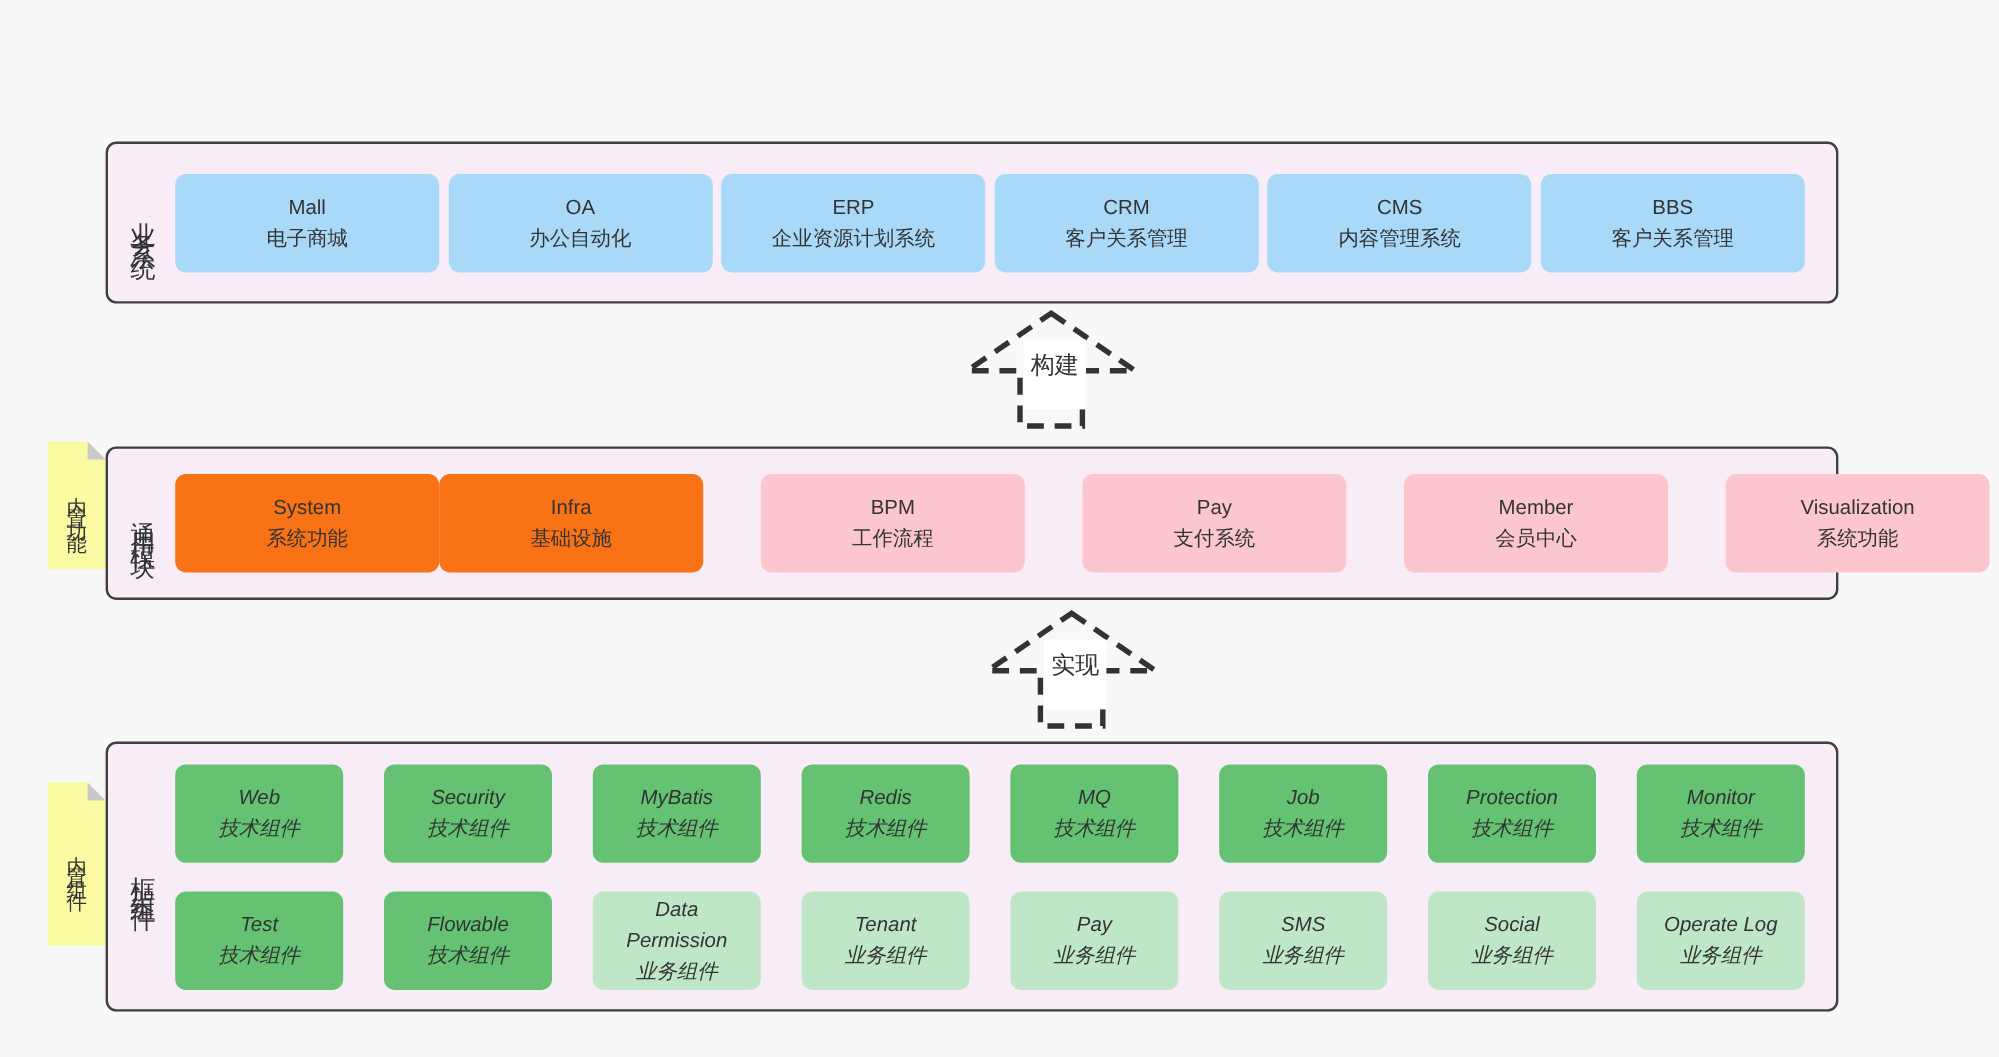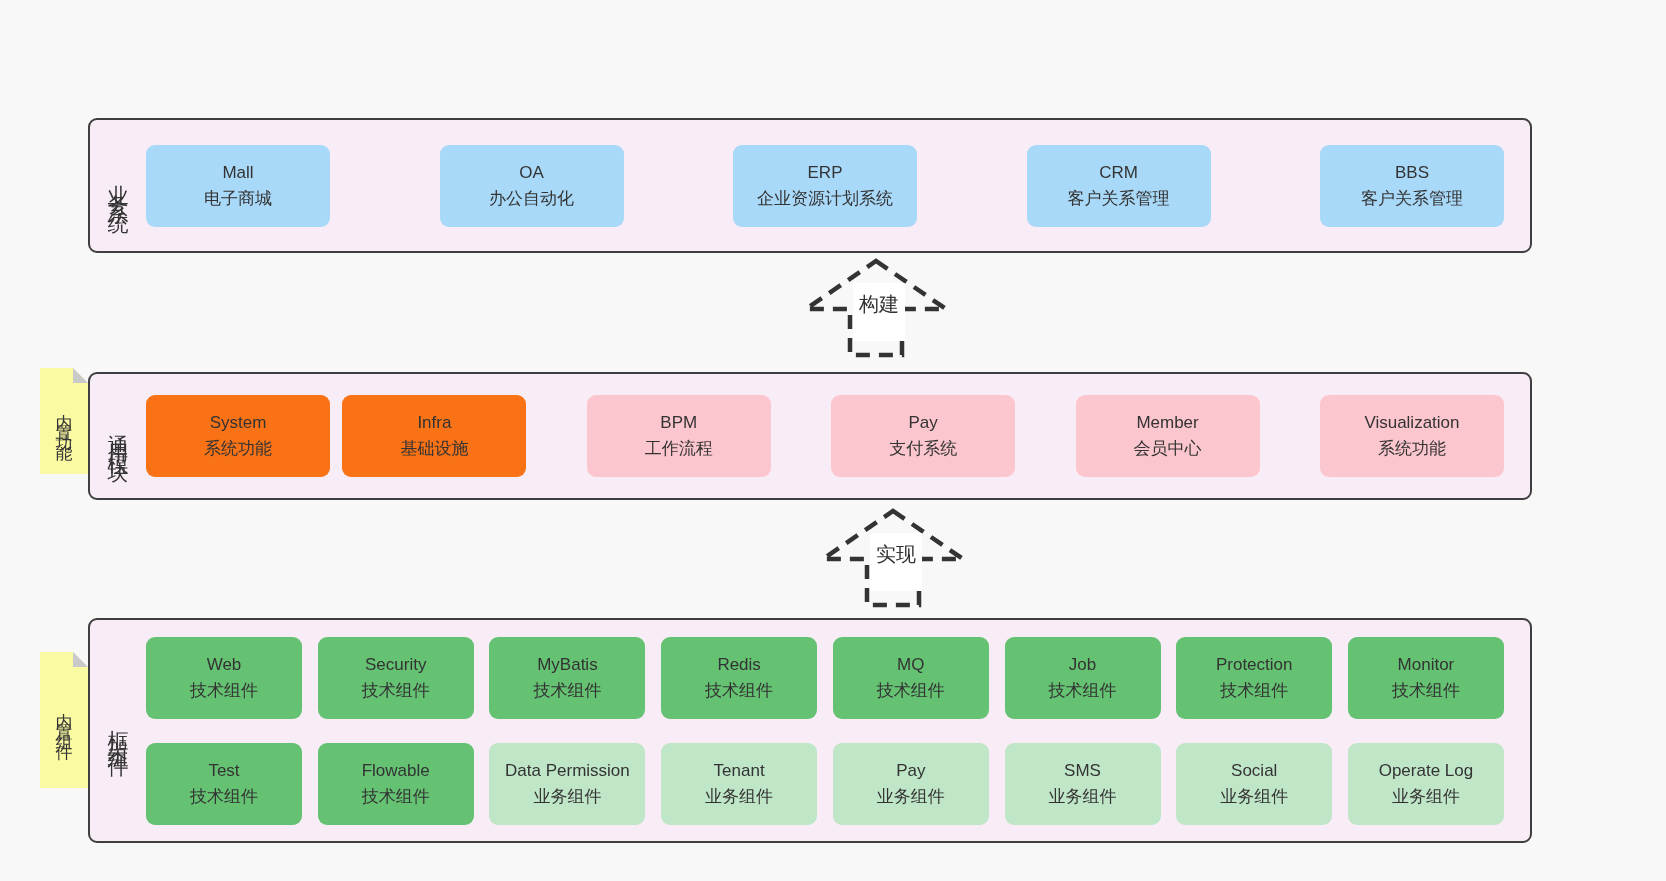--- a/index.html
+++ b/index.html
@@ -45,22 +45,22 @@
   .box {
     height: 82px;
     border-radius: 9px;
     display: flex; flex-direction: column;
     justify-content: center; align-items: center;
     text-align: center;
     font-size: 17px;
     line-height: 26px;
     color: #333;
   }
-  .w-lg { width: 184px; align-items: center; }
-  .w-sm { width: 156px; }
+  .w-lg { width: 220px; align-items: center; }
+  .w-sm { width: 140px; font-style: italic; }
   .box-name { padding: 0 12px; }
 
   .c-blue       { background: #a9d9f8; }
   .c-red        { background: #f97316; }
   .c-pink       { background: #fcc6ce; margin-left: 48px; }
   .c-green      { background: #64c272; }
   .c-lightgreen { background: #c0e6c8; }
 
   
   .sticky {
@@ -115,20 +115,24 @@
       </div>
       <div class="box w-lg c-blue">
         <div class="box-name">ERP</div>
         <div class="box-desc">企业资源计划系统</div>
       </div>
       <div class="box w-lg c-blue">
         <div class="box-name">CRM</div>
         <div class="box-desc">客户关系管理</div>
       </div>
       <div class="box w-lg c-blue">
+        <div class="box-name">CMS</div>
+        <div class="box-desc">内容管理系统</div>
+      </div>
+      <div class="box w-lg c-blue">
         <div class="box-name">BBS</div>
         <div class="box-desc">客户关系管理</div>
       </div>
     </div>
   </div>
 </div>
 
 <svg class="arrow" id="arrow-build" width="140" height="100" viewBox="0 0 140 100">
   <polygon points="70,3 140,51 96,51 96,97 44,97 44,51 0,51" fill="none" stroke="#333" stroke-width="4.5" stroke-dasharray="14 9"></polygon>
   <rect x="47" y="25" width="52" height="58" fill="#ffffff"></rect>

